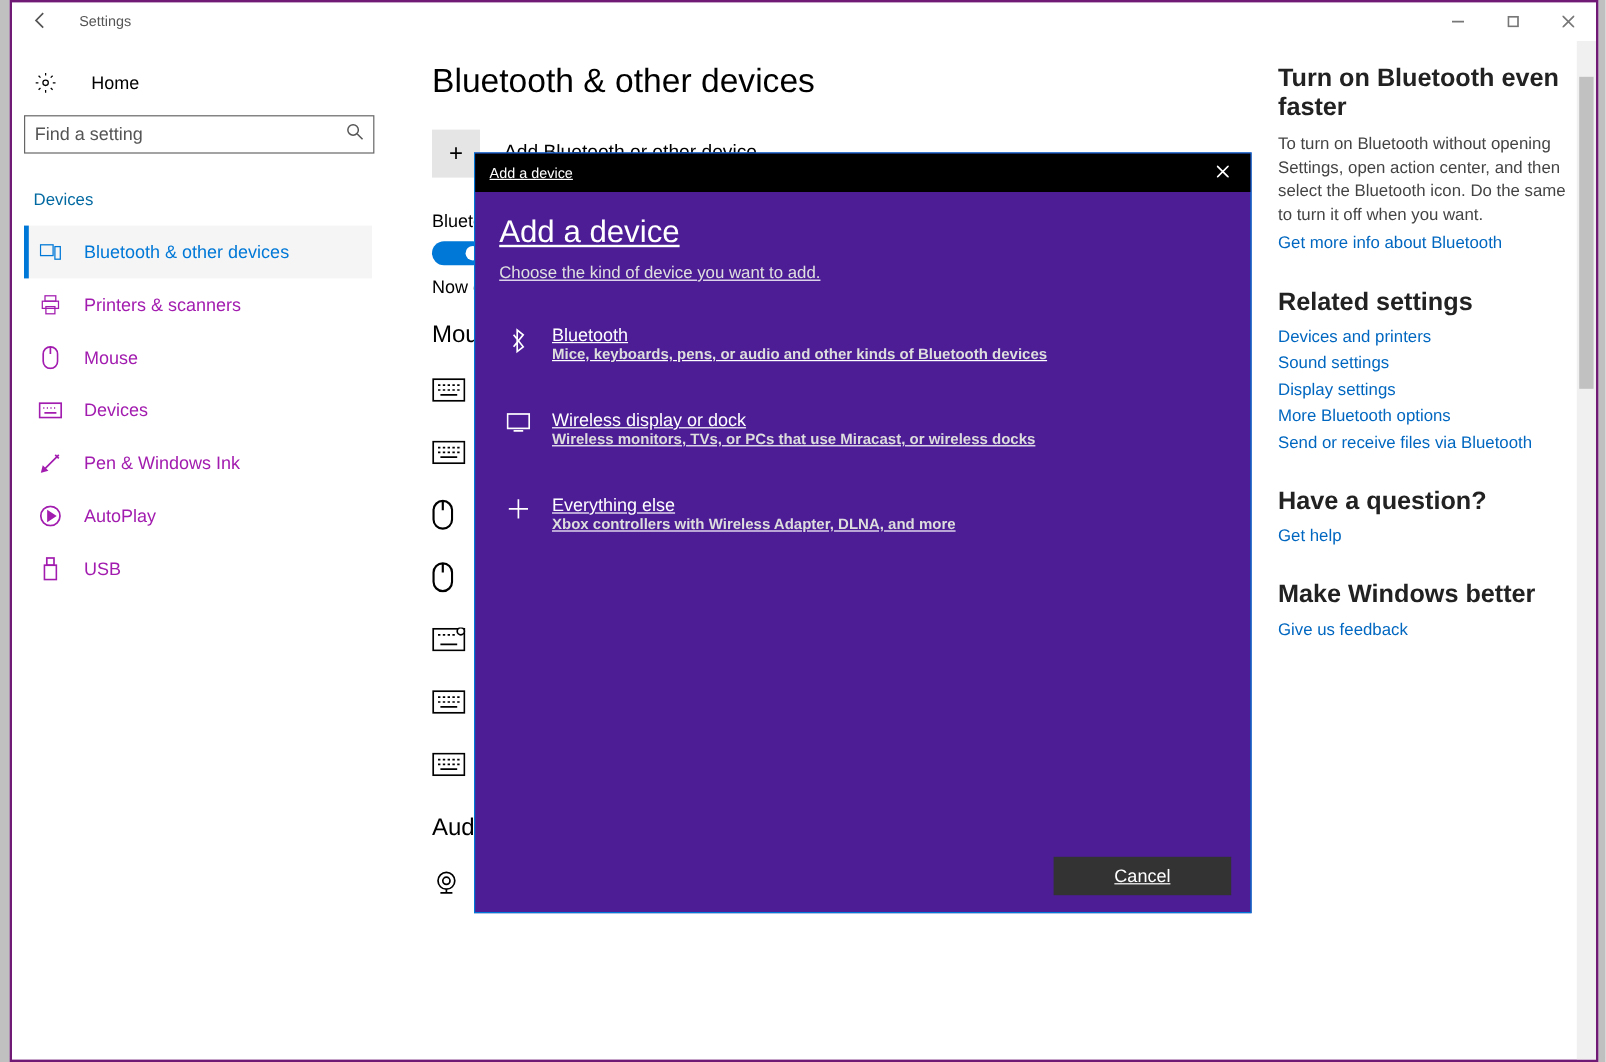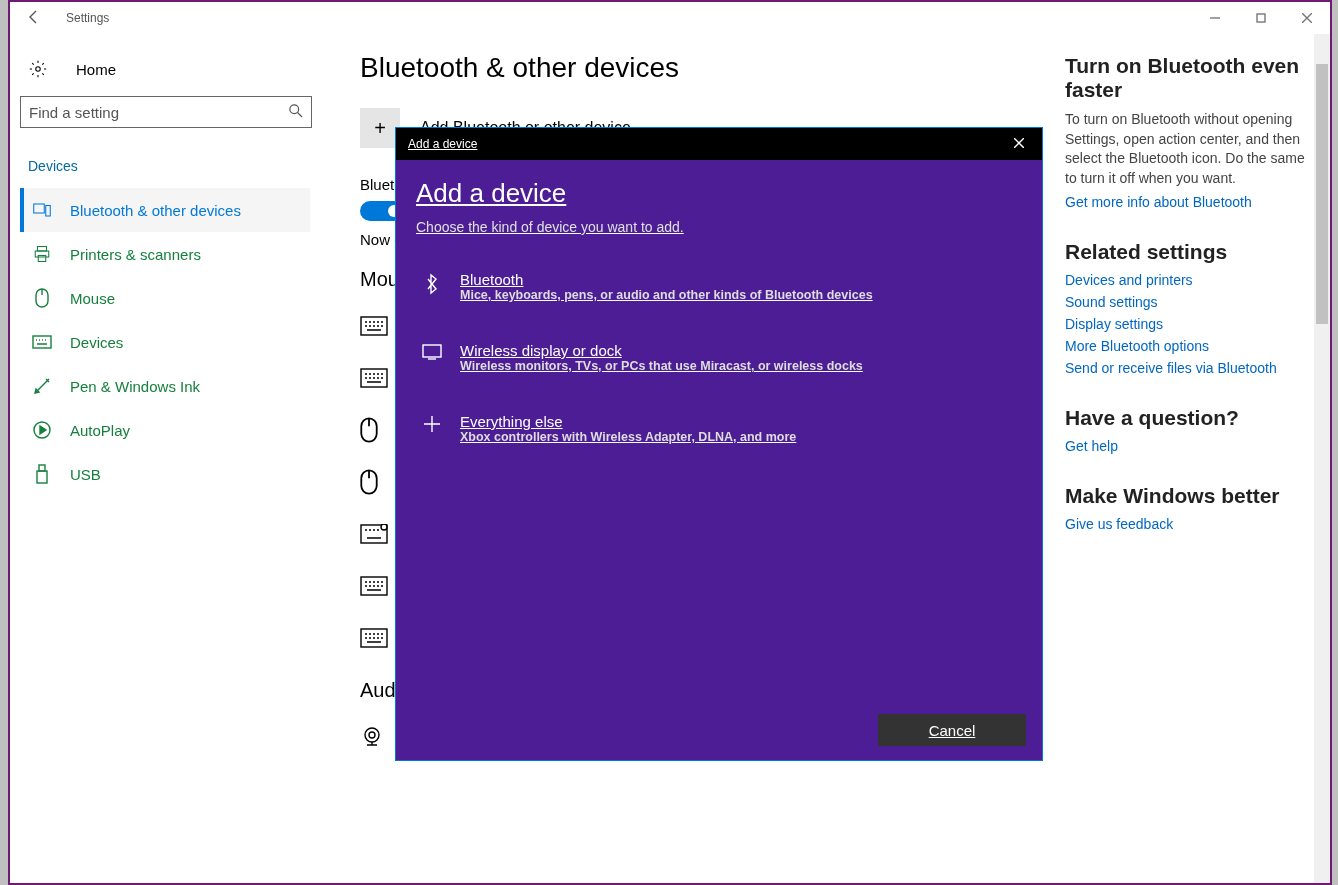--- a/index.html
+++ b/index.html
@@ -9,21 +9,21 @@
 .titlebar .back { width:24px; text-align:center; }
 .titlebar .caption { margin-left:20px; }
 .win-controls { margin-left:auto; display:flex; }
 .win-controls div { width:46px; height:32px; display:flex; align-items:center; justify-content:center; color:#777;}
 .content { flex:1; display:flex; overflow:hidden; }
 .sidebar { width:310px; padding:18px 10px 0 10px; }
 .home { display:flex; align-items:center; gap:28px; font-size:15px; padding:8px 8px 18px 8px;}
 .search { border:1px solid #666; width:292px; height:32px; display:flex; align-items:center; padding:0 8px; font-size:15px; color:#555; margin-bottom:30px;}
 .search span:first-child { flex:1; }
 .section-label { font-size:14px; color:#0369a1; margin:0 0 14px 8px;}
-.nav-item { display:flex; align-items:center; gap:18px; height:44px; padding-left:8px; font-size:15px; color:#15803d; border-left:4px solid transparent;}
+.nav-item { display:flex; align-items:center; gap:18px; height:44px; padding-left:8px; font-size:15px; color:#a21caf; border-left:4px solid transparent;}
 .nav-item.active { color:#0078d7; border-left:4px solid #0078d7; background:#f5f5f5;}
 .icon-box{width:20px;display:flex;justify-content:center;}
 .main { flex:1; padding:18px 40px 0 40px; overflow:hidden; position:relative;}
 .page-title { font-size:28px; font-weight:400; margin-bottom:24px;}
 .add-row { display:flex; align-items:center; gap:20px; margin-bottom:28px;}
 .add-btn-square { width:40px; height:40px; background:#e5e5e5; display:flex; align-items:center; justify-content:center; font-size:20px;}
 .sub-heading { font-size:20px; margin:14px 0 10px 0; font-weight:400;}
 .toggle { width:44px; height:20px; border-radius:10px; background:#0078d7; position:relative; margin-bottom:6px;}
 .toggle:after { content:""; width:12px; height:12px; background:#fff; border-radius:50%; position:absolute; right:4px; top:4px;}
 .status-text {font-size:15px; margin:10px 0 20px 0;}

